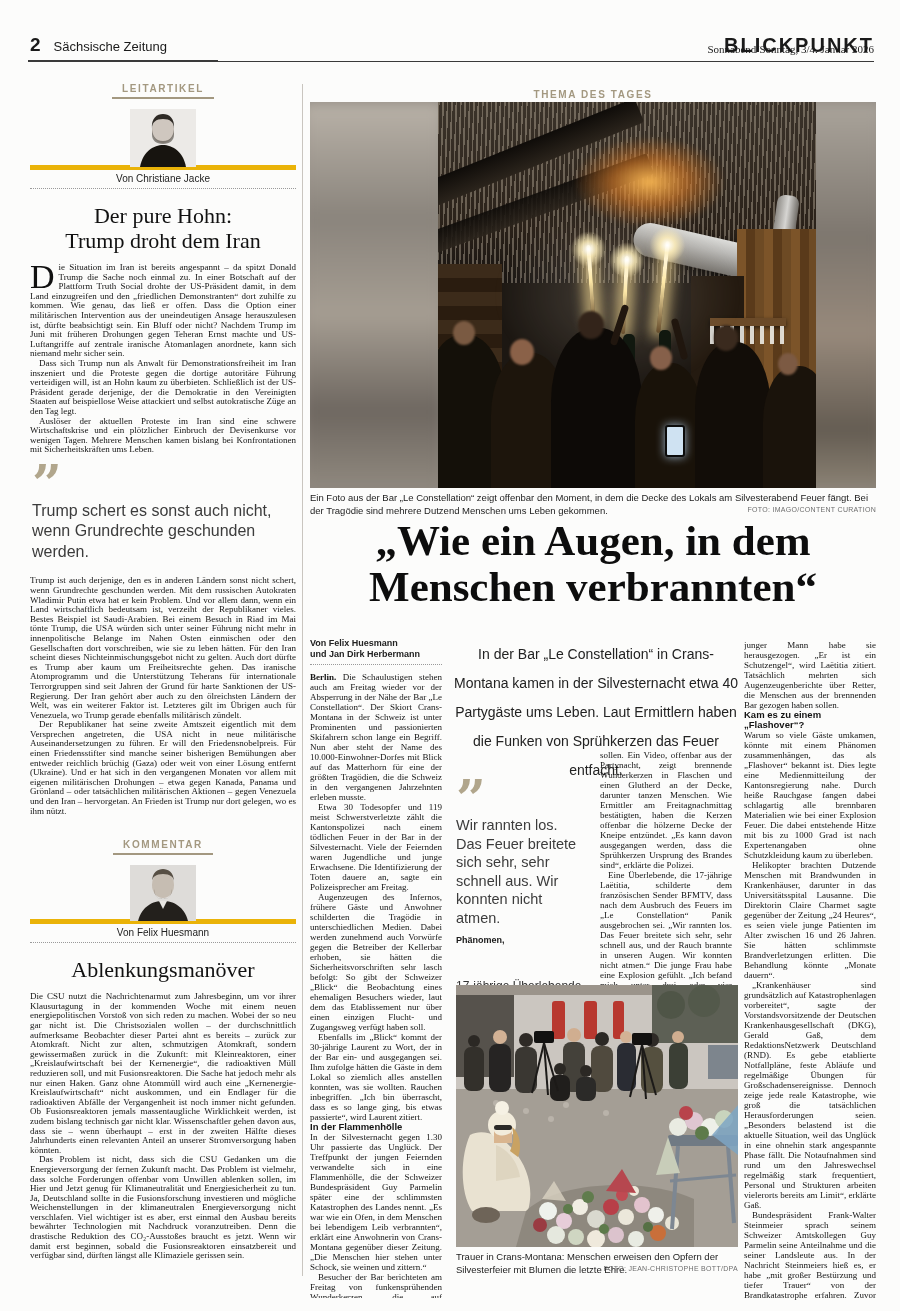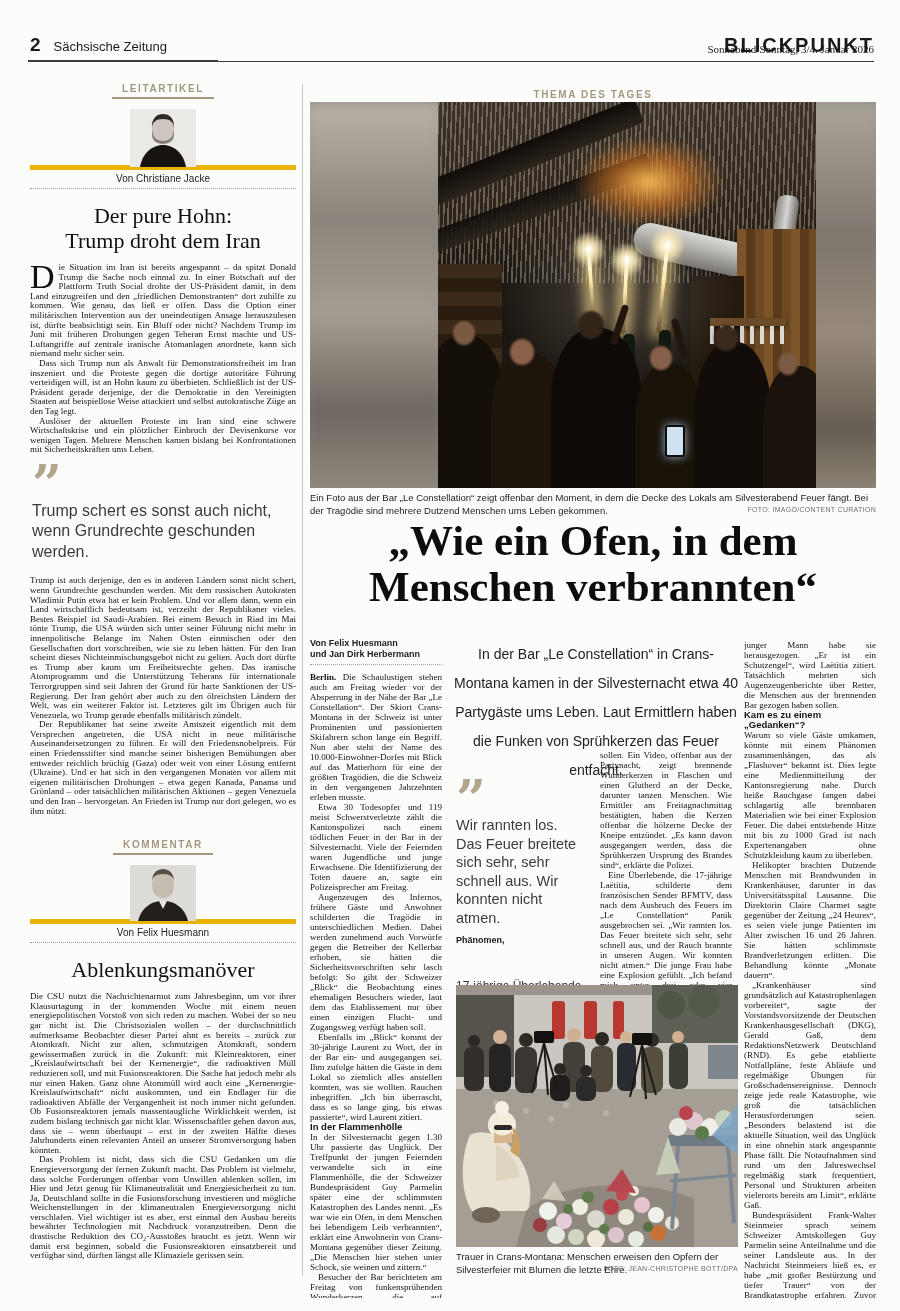--- a/index.html
+++ b/index.html
@@ -238,21 +238,21 @@
         </div>
       </div>
     </div>
 
     <div class="caption cap1">
       <span>Ein Foto aus der Bar „Le Constellation“ zeigt offenbar den Moment, in dem die Decke des Lokals am Silvesterabend Feuer fängt. Bei der Tragödie sind mehrere Dutzend Menschen ums Leben gekommen.</span>
       <span class="credit">FOTO: IMAGO/CONTENT CURATION</span>
     </div>
 
     <div class="main-head">
-      <span>„Wie ein Ofen, in dem</span><br>
+      <span>„Wie ein Augen, in dem</span><br>
       <span>Menschen verbrannten“</span>
     </div>
 
     <div class="cols">
 
       <div class="col col1">
         <div class="byline">
           <span>Von Felix Huesmann</span><br>
           <span>und Jan Dirk Herbermann</span>
         </div>
@@ -280,21 +280,21 @@
       <div class="col col3">
         <div class="colbody">
           <p>sollen. Ein Video, offenbar aus der Partynacht, zeigt brennende Wunderkerzen in Flaschen und einen Glutherd an der Decke, darunter tanzen Menschen. Wie Ermittler am Freitagnachmittag bestätigten, haben die Kerzen offenbar die hölzerne Decke der Kneipe entzündet. „Es kann davon ausgegangen werden, dass die Sprühkerzen Ursprung des Brandes sind“, erklärte die Polizei.</p>
           <p>Eine Überlebende, die 17-jährige Laëtitia, schilderte dem französischen Sender BFMTV, dass nach dem Ausbruch des Feuers im „Le Constellation“ Panik ausgebrochen sei. „Wir rannten los. Das Feuer breitete sich sehr, sehr schnell aus, und der Rauch brannte in unseren Augen. Wir konnten nicht atmen.“ Die junge Frau habe eine Explosion gefühlt. „Ich befand mich unter drei oder vier brennenden Menschen, umgeben von toten Menschen.“ Ein</p>
         </div>
       </div>
 
       <div class="col col4">
         <div class="colbody">
           <p>junger Mann habe sie herausgezogen. „Er ist ein Schutzengel“, wird Laëtitia zitiert. Tatsächlich mehrten sich Augenzeugenberichte über Retter, die Menschen aus der brennenden Bar gezogen haben sollen.</p>
-          <p class="subhead">Kam es zu einem „Gedanken“?</p>
+          <p class="subhead">Kam es zu einem „Flashover“?</p>
           <p style="text-indent:0;">Warum so viele Gäste umkamen, könnte mit einem Phänomen zusammenhängen, das als „Flashover“ bekannt ist. Dies legte eine Medienmitteilung der Kantonsregierung nahe. Durch heiße Rauchgase fangen dabei schlagartig alle brennbaren Materialien wie bei einer Explosion Feuer. Die dabei entstehende Hitze mit bis zu 1000 Grad ist nach Expertenangaben ohne Schutzkleidung kaum zu überleben.</p>
           <p>Helikopter brachten Dutzende Menschen mit Brandwunden in Krankenhäuser, darunter in das Universitätsspital Lausanne. Die Direktorin Claire Charmet sagte gegenüber der Zeitung „24 Heures“, es seien viele junge Patienten im Alter zwischen 16 und 26 Jahren. Sie hätten schlimmste Brandverletzungen erlitten. Die Behandlung könnte „Monate dauern“.</p>
           <p>„Krankenhäuser sind grundsätzlich auf Katastrophenlagen vorbereitet“, sagte der Vorstandsvorsitzende der Deutschen Krankenhausgesellschaft (DKG), Gerald Gaß, dem RedaktionsNetzwerk Deutschland (RND). Es gebe etablierte Notfallpläne, feste Abläufe und regelmäßige Übungen für Großschadensereignisse. Dennoch zeige jede reale Katastrophe, wie groß die tatsächlichen Herausforderungen seien. „Besonders belastend ist die aktuelle Situation, weil das Unglück in eine ohnehin stark angespannte Phase fällt. Die Notaufnahmen sind rund um den Jahreswechsel regelmäßig stark frequentiert, Personal und Strukturen arbeiten vielerorts bereits am Limit“, erklärte Gaß.</p>
           <p>Bundespräsident Frank-Walter Steinmeier sprach seinem Schweizer Amtskollegen Guy Parmelin seine Anteilnahme und die seiner Landsleute aus. In der Nachricht Steinmeiers hieß es, er habe „mit großer Bestürzung und tiefer Trauer“ von der Brandkatastrophe erfahren. Zuvor hatte bereits Bundeskanzler Friedrich Merz (CDU) sein tiefstes Mitgefühl ausgedrückt. Unter den Opfern waren unter anderem 71 Schweizer, 14 Franzosen und elf Italiener. Deutsche Opfer sind bislang nicht bekannt.</p>
         </div>
       </div>
 
       <div class="photo2">
         <svg width="282" height="262" viewBox="0 0 282 262">
           <rect width="282" height="104" fill="#cbc6c0"></rect>

